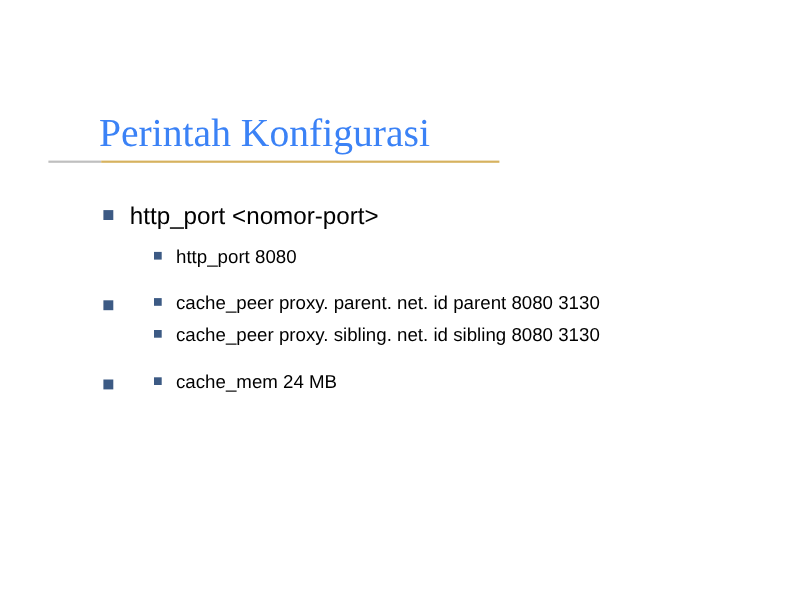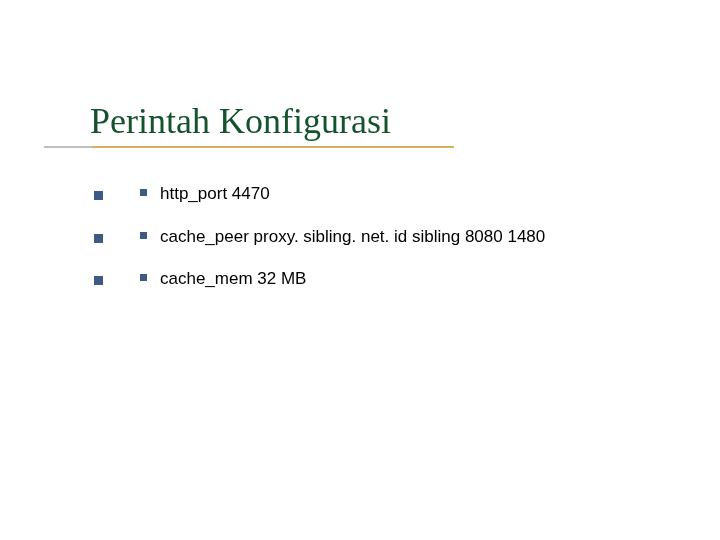--- a/index.html
+++ b/index.html
@@ -12,21 +12,21 @@
       position: relative;
       overflow: hidden;
     }
     .slide {
       padding: 100px 48px 0 90px;
     }
     .title {
       font-family: "Times New Roman", Times, serif;
       font-size: 36px;
       font-weight: 400;
-      color: #14532d;
+      color: #3b82f6;
       margin-bottom: 40px;
       position: relative;
     }
     .title-underline {
       position: absolute;
       left: -46px;
       bottom: -6px;
       width: 410px;
       height: 2px;
       display: flex;
@@ -92,42 +92,47 @@
     <span class="title-underline">
       <span class="seg1"></span>
       <span class="seg2"></span>
     </span>
   </h1>
 
   <ul class="l1-list">
 
     <li class="l1-item">
       <span class="bullet"></span>
+      <div class="l1-text">http_port &lt;nomor-port&gt;</div>
       <ul class="l2-list">
         <li class="l2-item">
           <span class="bullet"></span>
-          <div class="l2-text">http_port 4470</div>
+          <div class="l2-text">http_port 8080</div>
         </li>
       </ul>
     </li>
 
     <li class="l1-item">
       <span class="bullet"></span>
       <ul class="l2-list">
         <li class="l2-item">
           <span class="bullet"></span>
-          <div class="l2-text">cache_peer proxy. sibling. net. id sibling 8080 1480</div>
+          <div class="l2-text">cache_peer proxy. parent. net. id  parent 8080 3130</div>
+        </li>
+        <li class="l2-item">
+          <span class="bullet"></span>
+          <div class="l2-text">cache_peer proxy. sibling. net. id sibling 8080 3130</div>
         </li>
       </ul>
     </li>
 
     <li class="l1-item">
       <span class="bullet"></span>
       <ul class="l2-list">
         <li class="l2-item">
           <span class="bullet"></span>
-          <div class="l2-text">cache_mem 32 MB</div>
+          <div class="l2-text">cache_mem 24 MB</div>
         </li>
       </ul>
     </li>
 
   </ul>
 </div>
 
 </body></html>

